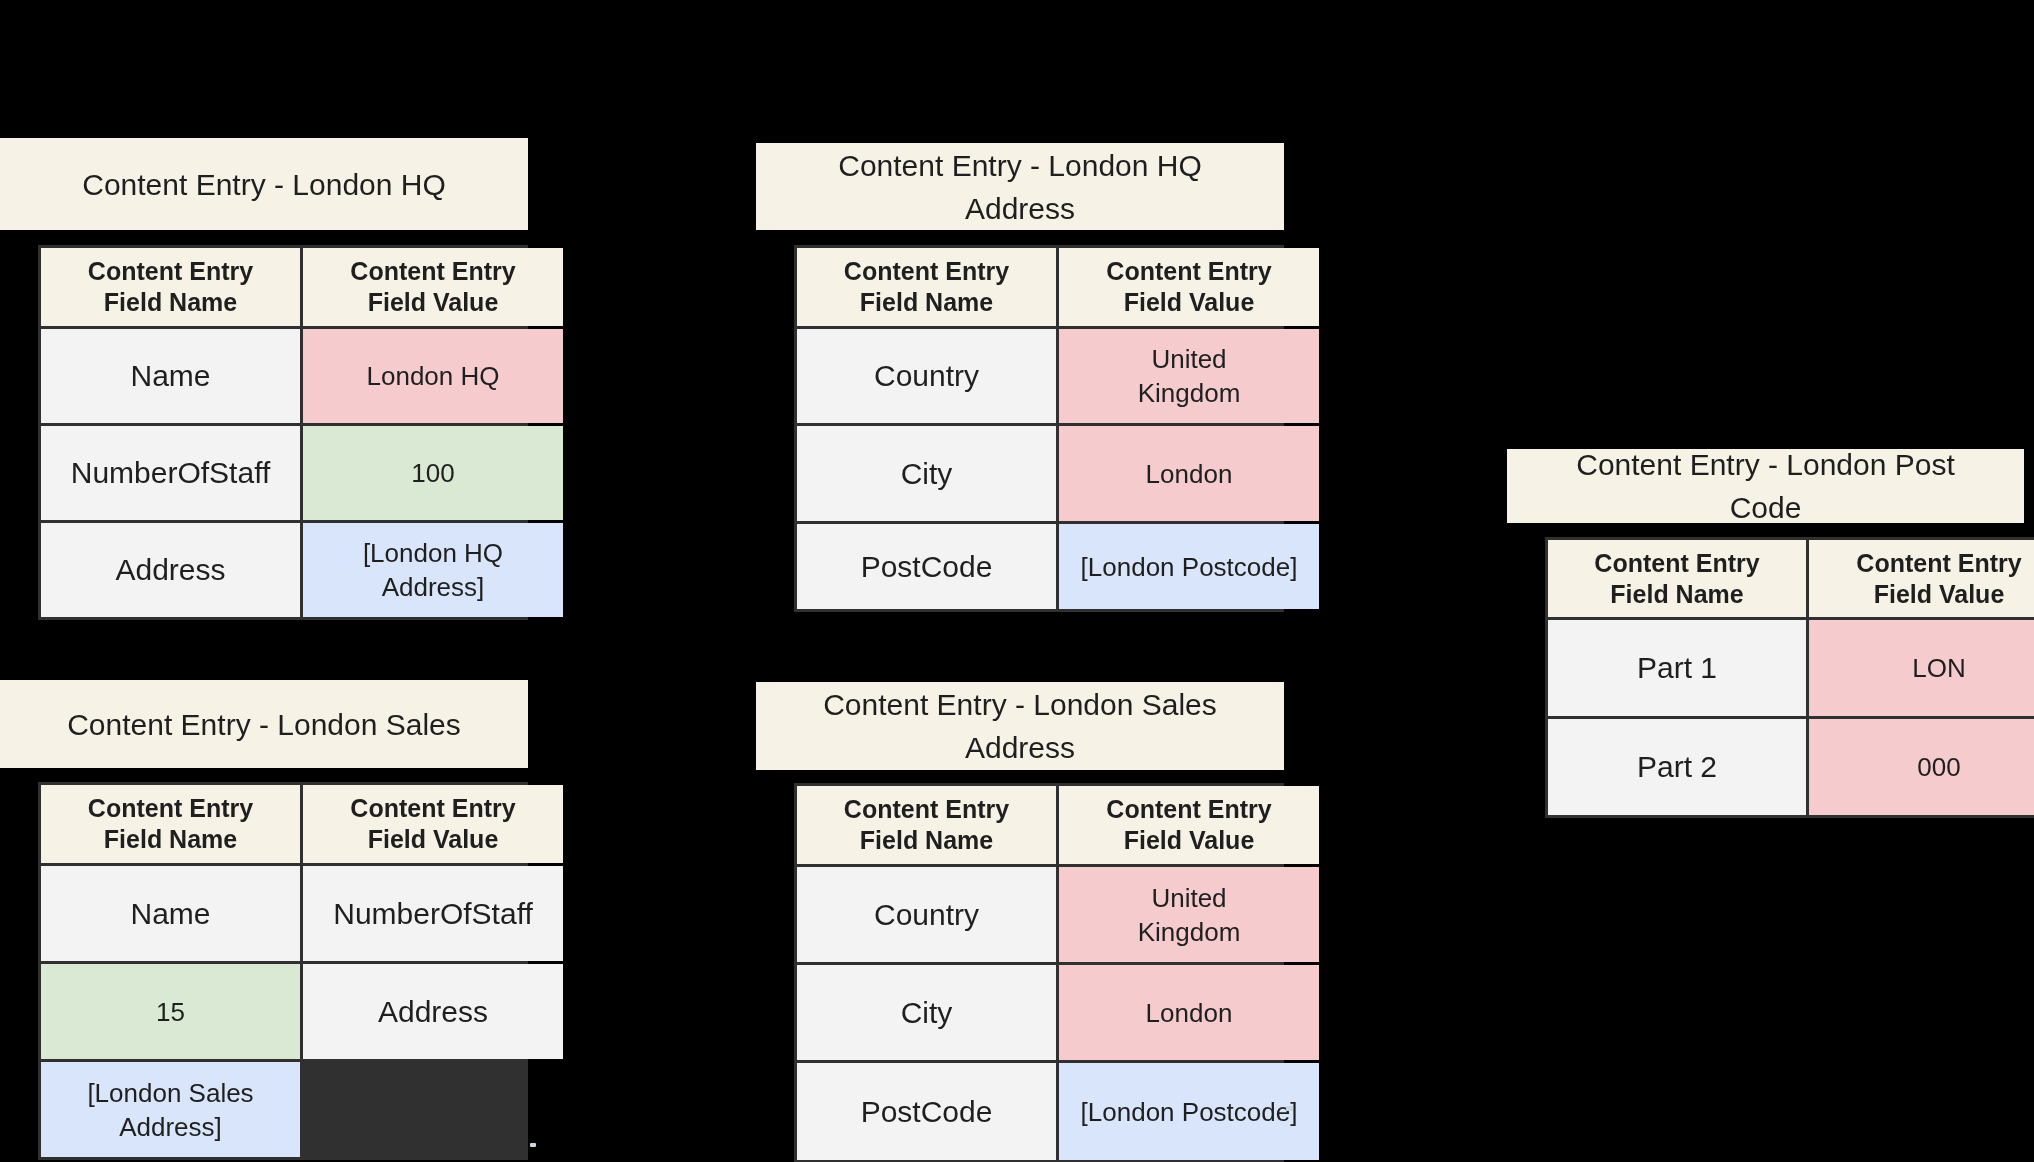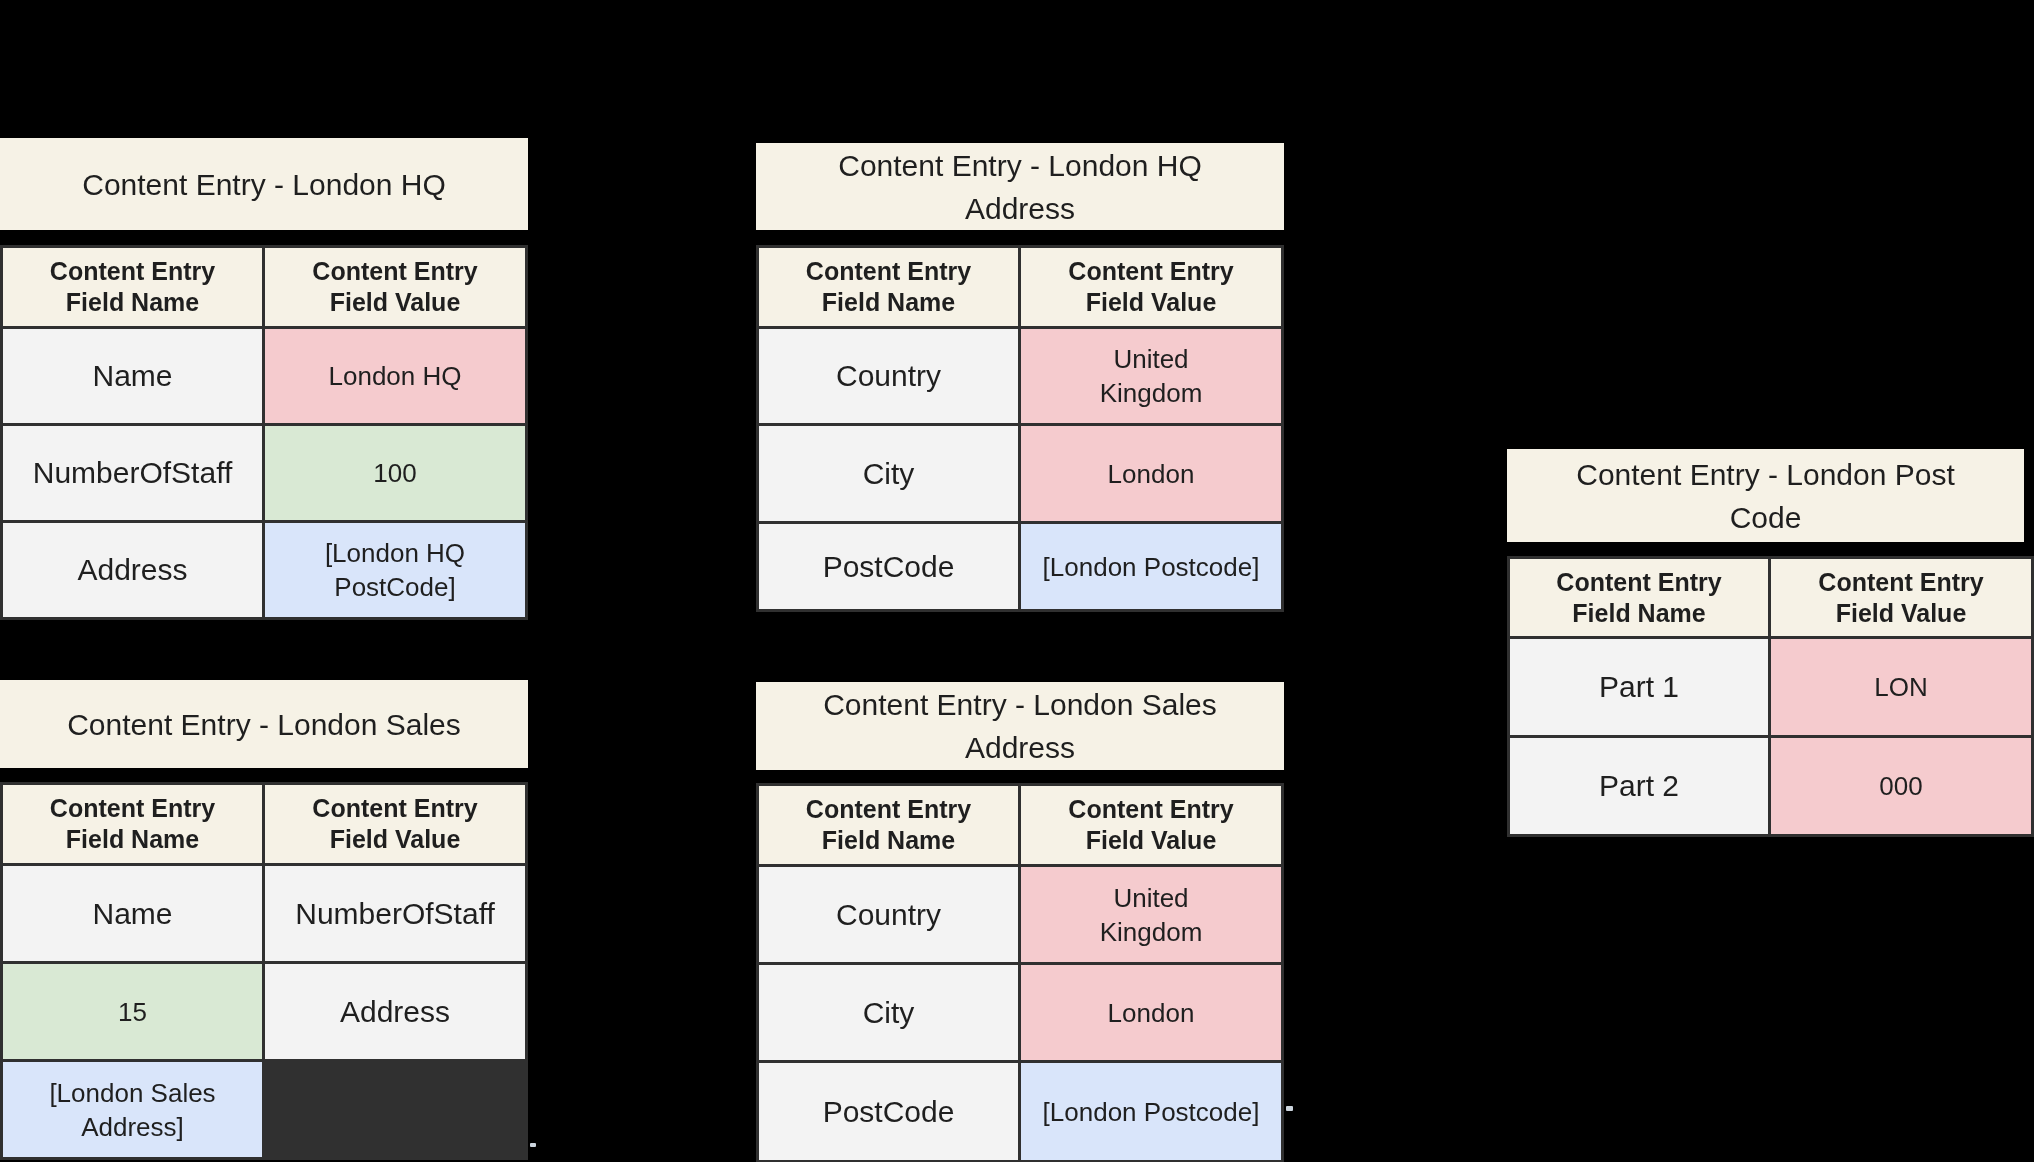--- a/index.html
+++ b/index.html
@@ -21,20 +21,21 @@
     text-align: center;
     font-size: 30px;
     line-height: 43px;
     white-space: pre-line;
   }
   .grid {
     display: grid;
     gap: 3px;
     background: var(--border, #303030);
     border: 3px solid var(--border, #303030);
+    margin-left: 38px;
   }
   .cell {
     display: flex;
     align-items: center;
     justify-content: center;
     text-align: center;
     white-space: pre-line;
     background: var(--name_cell, #f3f3f3);
     overflow: hidden;
   }
@@ -55,21 +56,21 @@
   .t-a .title { height: 92px; }
   .t-a .grid { margin-top: 15px; grid-template-columns: 259px 260px; grid-template-rows: 78px 94px 94px 94px; }
 
   
   .t-c { left: 756px; top: 143px; width: 528px; }
   .t-c .title { height: 87px; }
   .t-c .grid { margin-top: 15px; grid-template-columns: 259px 260px; grid-template-rows: 78px 94px 95px 85px; }
 
   
   .t-e { left: 1507px; top: 449px; width: 527px; }
-  .t-e .title { height: 93px; width: 517px; }
+  .t-e .title { height: 74px; width: 517px; }
   .t-e .grid { margin-top: 14px; grid-template-columns: 258px 260px; grid-template-rows: 77px 96px 96px; }
 
   
   .t-b { left: 0px; top: 680px; width: 528px; }
   .t-b .title { height: 88px; }
   .t-b .grid { margin-top: 14px; grid-template-columns: 259px 260px; grid-template-rows: 78px 95px 95px 95px; }
 
   
   .t-d { left: 756px; top: 682px; width: 528px; }
   .t-d .title { height: 88px; }
@@ -94,21 +95,21 @@
       <div class="cell hdr">Content Entry
 Field Name</div>
       <div class="cell hdr">Content Entry
 Field Value</div>
       <div class="cell fname">Name</div>
       <div class="cell fval pink">London HQ</div>
       <div class="cell fname">NumberOfStaff</div>
       <div class="cell fval green">100</div>
       <div class="cell fname">Address</div>
       <div class="cell fval blue">[London HQ
-PostCode]</div>
+Address]</div>
     </div>
   </div>
 
   <div class="tblgrp t-c">
     <div class="title">Content Entry - London HQ
 Address</div>
     <div class="grid">
       <div class="cell hdr">Content Entry
 Field Name</div>
       <div class="cell hdr">Content Entry

